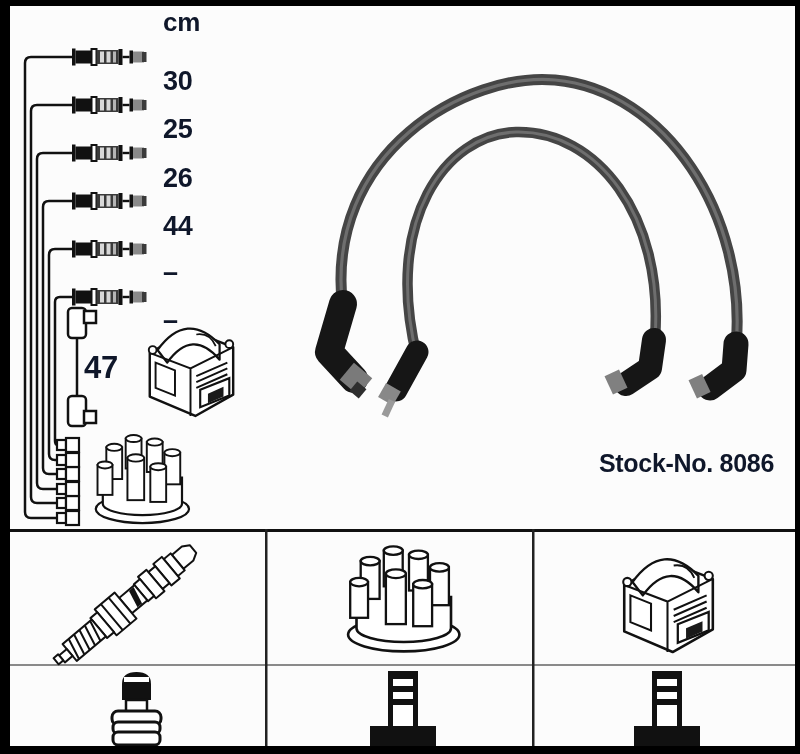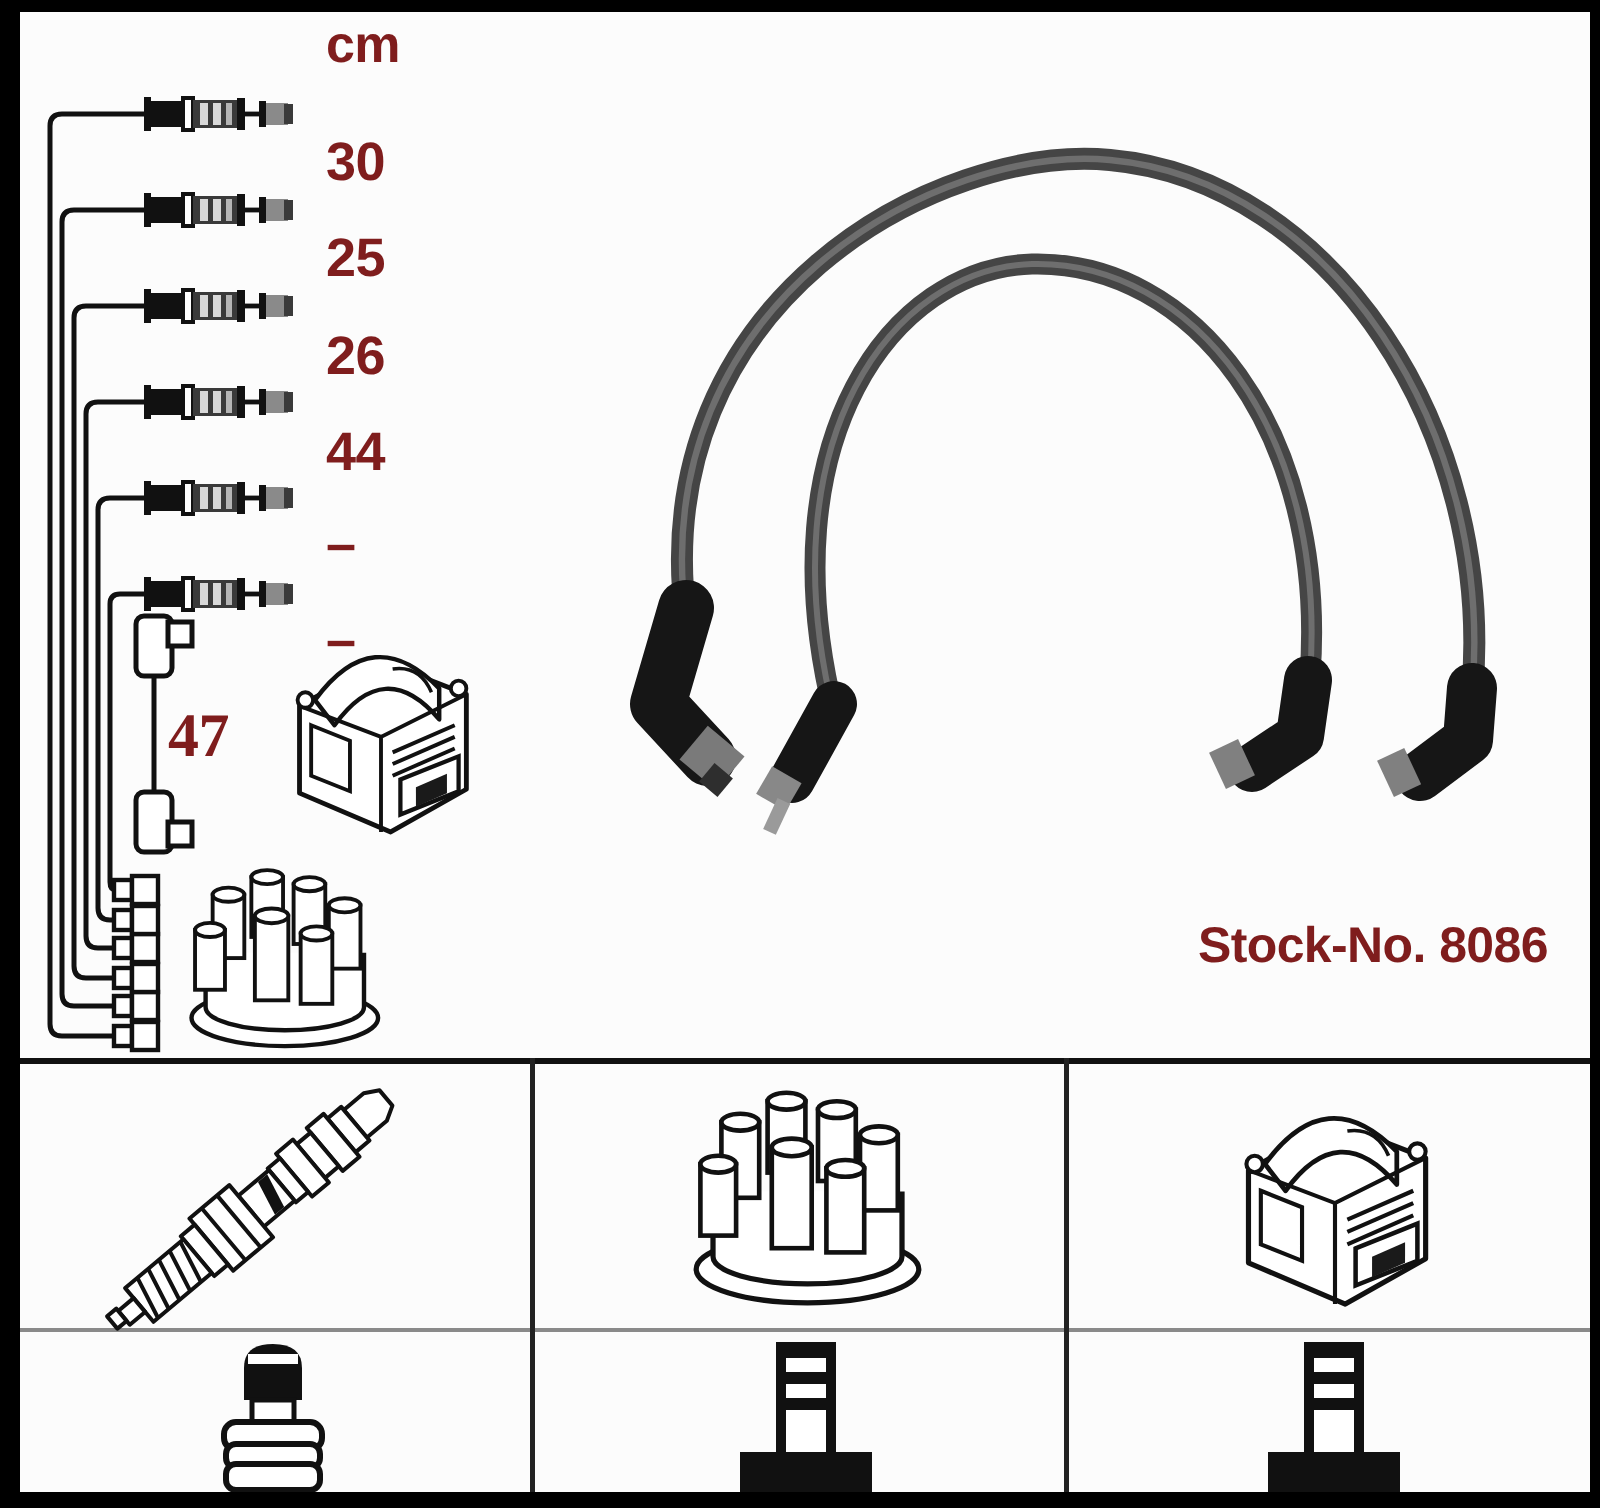--- a/index.html
+++ b/index.html
@@ -2,35 +2,35 @@
 <html><head>
 <meta charset="utf-8">
 <style>
   html,body{margin:0;padding:0;background:#e8e8e8;}
   .stage{
     position:relative;width:800px;height:754px;background:#fcfcfc;
     overflow:hidden;font-family:"Liberation Sans",sans-serif;
   }
   .stage svg{position:absolute;left:0;top:0;}
   .label{
-    position:absolute;font-weight:bold;color:#7f1d1d;line-height:1;
+    position:absolute;font-weight:bold;color:#0f172a;line-height:1;
     white-space:nowrap;letter-spacing:-0.3px;
   }
   .unit{left:163px;top:9px;font-size:26px;}
   .len{left:163px;font-size:27px;margin-top:26px;}
   .len.r1{top:42px;}
   .len.r2{top:90px;}
   .len.r3{top:139px;}
   .len.r4{top:187px;}
   .len.r5{top:233px;}
   .len.r6{top:281px;}
-  .coil-len{left:84px;top:352px;font-size:31px;font-family:Liberation Serif, serif;}
+  .coil-len{left:84px;top:352px;font-size:31px;}
   .brand{position:absolute;right:26px;top:446px;text-align:right;}
   .brand .model{font-size:37px;letter-spacing:-0.5px;}
-  .brand .stock{font-size:25px;margin-top:15px;letter-spacing:-0.3px;}
+  .brand .stock{font-size:25px;margin-top:5px;letter-spacing:-0.3px;}
 </style>
 </head>
 <body>
 
 <div class="stage">
 
   <svg width="800" height="754" viewBox="0 0 800 754">
     <defs>
 
       <g id="rowconn">

